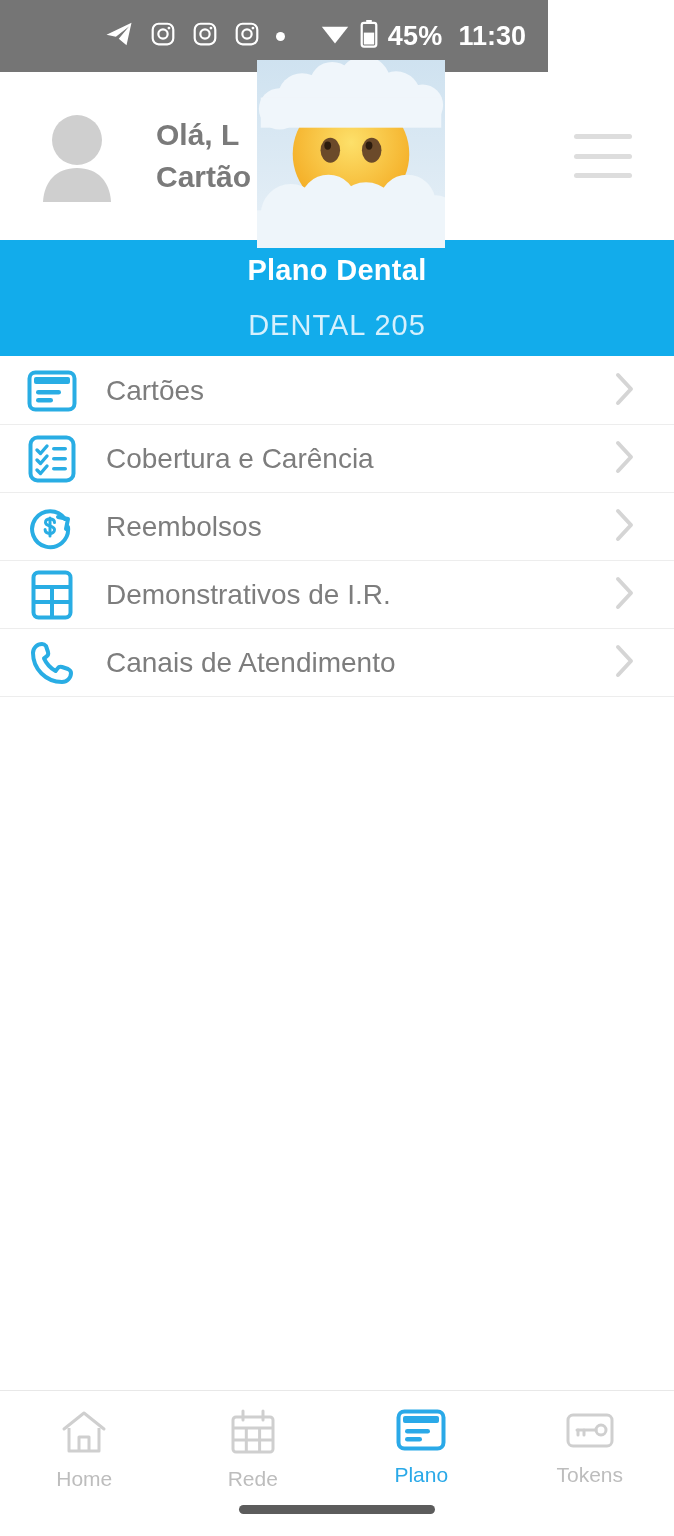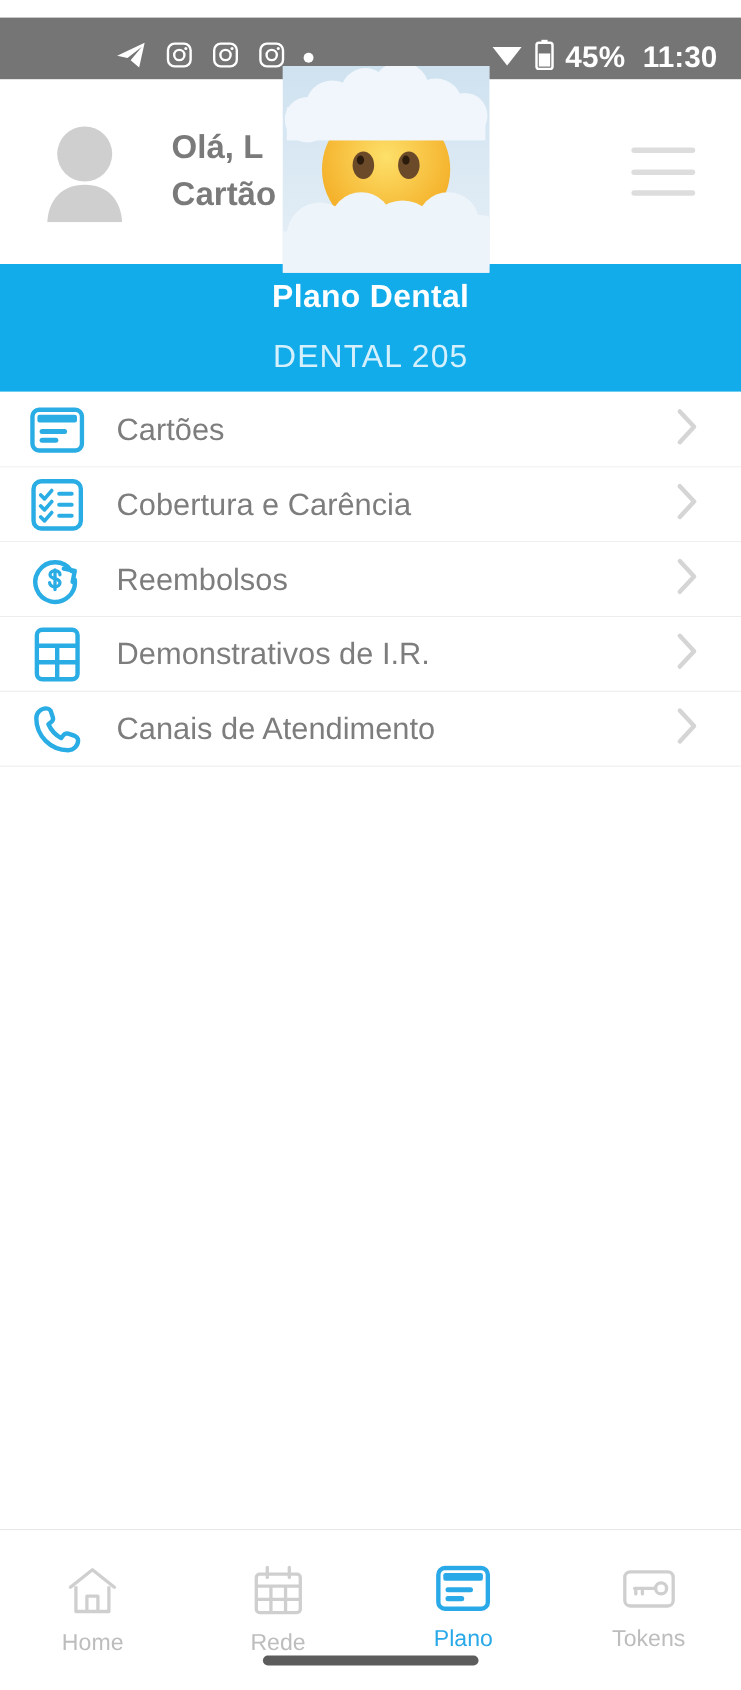--- a/index.html
+++ b/index.html
@@ -6,21 +6,21 @@
   html, body {
     width:674px; height:1536px;
     background:#ffffff;
     font-family:"Liberation Sans", sans-serif;
     overflow:hidden;
   }
   .phone { position:relative; width:674px; height:1536px; background:#fff; }
 
   
   .statusbar{
-    position:absolute; top:16px; left:0; width:674px; height:72px;
+    position:absolute; top:0; left:0; width:548px; height:72px;
     background:#757575; display:flex; align-items:center;
     padding:0 22px;
   }
   .sb-left{ display:flex; align-items:center; gap:16px; margin-left:82px;}
   .sb-right{ margin-left:auto; display:flex; align-items:center; gap:10px; }
   .sb-right .sb-text{
     color:#ffffff; font-size:27px; font-weight:bold; letter-spacing:.2px;
   }
   .sb-time{ color:#ffffff; font-size:27px; font-weight:bold; margin-left:6px;}
   .dot-ind{ width:9px;height:9px;border-radius:50%;background:#fff;display:inline-block;}
@@ -61,21 +61,21 @@
   }
   .menu-item .mi-icon{ width:56px; height:56px; flex:0 0 auto;
                        display:flex;align-items:center;justify-content:center;}
   .menu-item .mi-label{ margin-left:26px; font-size:28px; color:#7d7d7d; font-weight:400;}
   .menu-item .mi-chev{ margin-left:auto; margin-right:16px; }
 
   
   .bottomnav{
     position:absolute; bottom:0; left:0; width:674px; height:146px;
     background:#fff; border-top:1px solid #e8e8e8;
-    display:flex; align-items:flex-start; padding-top:32px;
+    display:flex; align-items:flex-start; padding-top:18px;
   }
   .nav-item{ flex:1; display:flex; flex-direction:column; align-items:center; gap:8px;}
   .nav-item .nav-label{ font-size:21px; color:#bdbdbd; }
   .nav-item.active .nav-label{ color:#2aa9e8; }
   .gesture-bar{
     position:absolute; bottom:22px; left:50%; transform:translateX(-50%);
     width:196px; height:9px; border-radius:6px; background:#5c5c5c;
   }
   .spacer-area{ position:absolute; top:762px; left:0; width:674px; height:628px; background:#fff;}
 </style>

